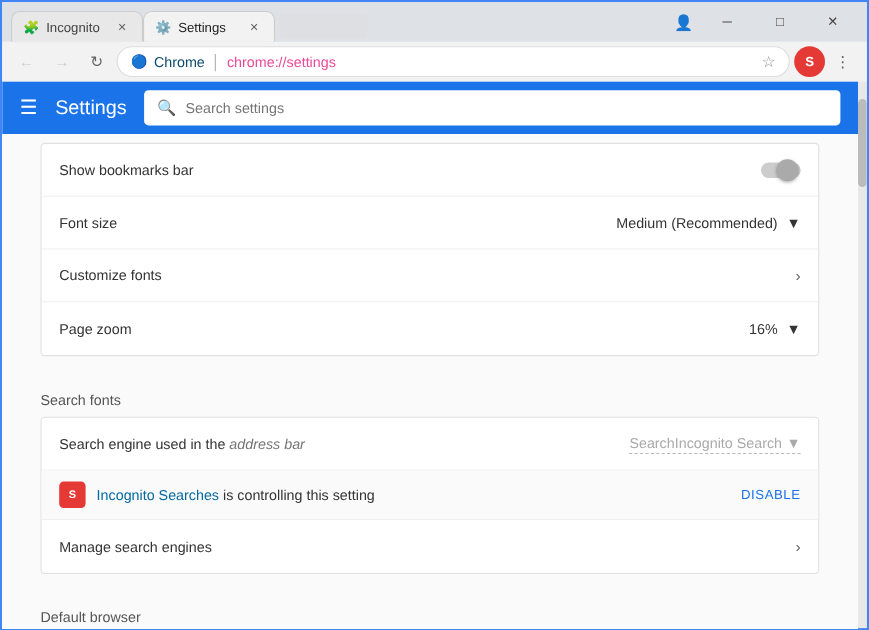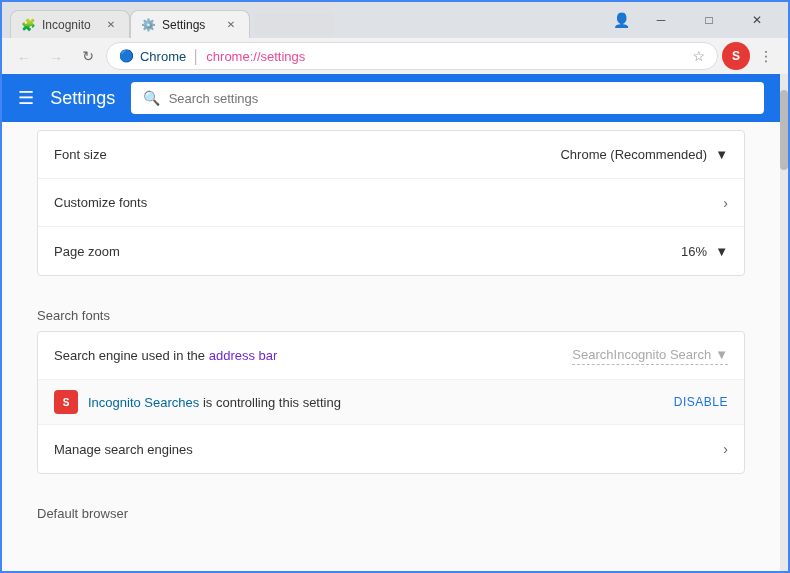--- a/index.html
+++ b/index.html
@@ -354,22 +354,23 @@
       font-size: 13px;
       color: #aaa;
       display: flex;
       align-items: center;
       gap: 4px;
       border-bottom: 1px dashed #bbb;
       padding-bottom: 2px;
     }
 
     .address-bar-link {
-      color: #6d28d9;
-      cursor: pointer;
+      color: #737373;
+      cursor: pointer;
+      font-style: italic;
     }
 
     
     .scrollbar-area {
       width: 8px;
       background: #e8e8e8;
       display: flex;
       flex-direction: column;
     }
     .scrollbar-thumb {
@@ -443,25 +444,31 @@
           <span class="search-icon-settings">🔍</span>
           <input class="search-input-settings" type="text" placeholder="Search settings" style="">
         </div>
       </div>
 
       <div class="settings-content">
         <div class="content-inner">
 
           <div class="settings-card" style="margin-top:8px;">
 
+            <div class="settings-row">
+              <span class="settings-row-label">Show bookmarks bar</span>
+              <div class="toggle-switch off">
+                <div class="toggle-knob"></div>
+              </div>
+            </div>
 
             <div class="settings-row">
               <span class="settings-row-label">Font size</span>
               <div class="settings-row-value">
-                <span>Chrome (Recommended)</span>
+                <span>Medium (Recommended)</span>
                 <span>▼</span>
               </div>
             </div>
 
             <div class="settings-row">
               <span class="settings-row-label">Customize fonts</span>
               <span class="chevron-right">›</span>
             </div>
 
             <div class="settings-row">

